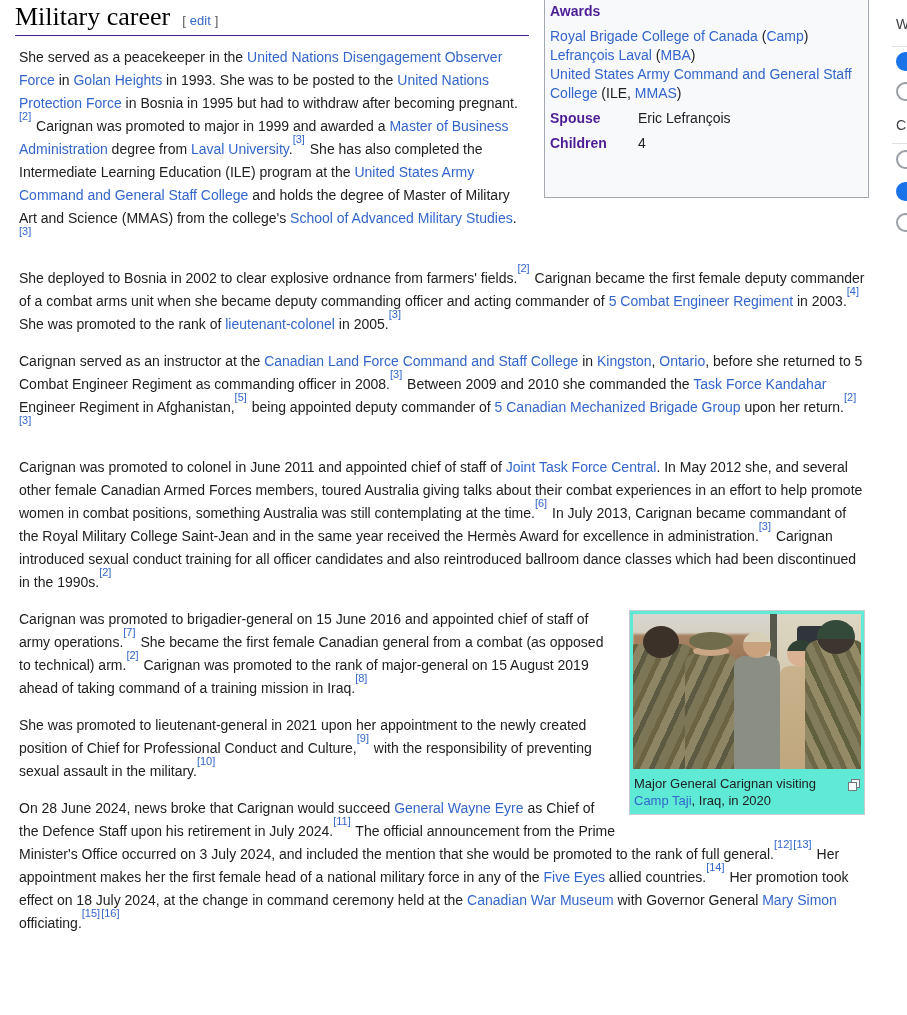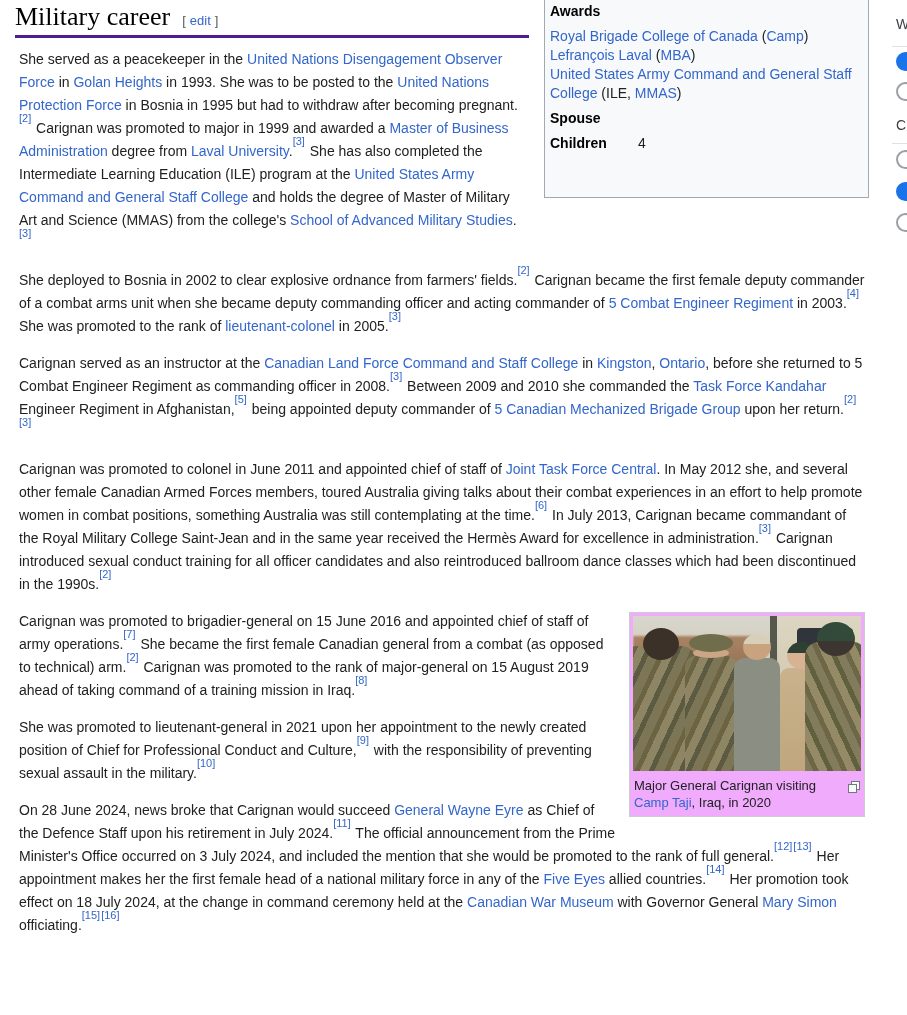--- a/index.html
+++ b/index.html
@@ -10,45 +10,45 @@
   }
   a{color:#3366cc;text-decoration:none;cursor:pointer;}
   .page{position:relative;width:907px;height:1015px;}
   .content{position:relative;margin-left:15px;width:850px;}
   .infobox-spacer{float:right;width:336px;height:210px;}
 
   
   h2.mw-h2{
     font-family:"Liberation Serif","DejaVu Serif",serif;font-weight:normal;
     font-size:26px;line-height:30px;color:#000;
-    margin:2px 336px 10px 0;padding:0 0 3px 0;border-bottom:3px solid #4c1d95;
+    margin:2px 336px 10px 0;padding:0 0 3px 0;border-bottom:1px solid #4c1d95;
   }
   h3.mw-h3{font-size:17.5px;line-height:22px;margin:24px 0 8px 0;color:#000;}
   .mw-editsection{font-family:"Liberation Sans","DejaVu Sans",sans-serif;font-size:13px;font-weight:normal;line-height:1;margin-left:12px;color:#54595d;white-space:nowrap;}
   .mw-editsection .brk{color:#54595d;}
   .mw-editsection a{padding:0 4px;}
 
   p.mw-p{margin:0 0 14px 4px;}
   sup.ref{font-size:11px;line-height:0;position:relative;top:-5px;margin:0 1px 0 0;}
   sup.ref a{color:#3366cc;}
 
   
   .infobox{
     position:absolute;left:529px;top:-4px;width:325px;height:200px;
     box-sizing:border-box;background:#f8f9fa;border:1px solid #a2a9b1;border-top:none;
     padding:1px 5px;overflow:hidden;font-size:14px;line-height:19px;
   }
   .ib-row{display:flex;padding:3px 0;}
-  .ib-label{width:88px;flex:0 0 88px;font-weight:bold;color:#000000;}
+  .ib-label{width:88px;flex:0 0 88px;font-weight:bold;color:#4c1d95;}
   .ib-value{flex:1;}
 
   
   .thumb{
     float:right;clear:right;width:228px;padding:3px;box-sizing:content-box;
-    border:1px solid #c8ccd1;background:#f0abfc;margin:2px 0 18px 14px;
+    border:1px solid #c8ccd1;background:#5eead4;margin:2px 0 18px 14px;
   }
   .thumbcaption{font-size:13px;line-height:17px;padding:6px 1px 2px 1px;color:#202122;}
   .magnify{float:right;margin:3px 0 0 6px;}
 
   
   .ph{position:relative;width:228px;height:155px;overflow:hidden;
       background:linear-gradient(#d8d6ce 0%,#d2cbb8 28%,#c6b99d 58%,#ab9f86 82%,#9a8f77 100%);}
   .ph div{position:absolute;}
   .ph-containers{left:0;top:20px;width:118px;height:42px;background:linear-gradient(#9a6a44,#7d5233);opacity:.75;filter:blur(1px);}
   .ph-truck{right:0;top:0;width:82px;height:142px;background:linear-gradient(#dcd6c2,#c9bda0);}
@@ -118,20 +118,21 @@
       </div>
     <div class="infobox" id="infobox">
         <div class="ib-row">
           <div class="ib-label">Awards</div>
         </div>
         <div class="ib-row">
           <div class="ib-value"><a href="#">Royal Brigade College of Canada</a> (<a href="#">Camp</a>)<br><a href="#">Lefrançois Laval</a> (<a href="#">MBA</a>)<br><a href="#">United States Army Command and General Staff College</a> (ILE, <a href="#">MMAS</a>)</div>
         </div>
         <div class="ib-row">
           <div class="ib-label">Spouse</div>
+          <div class="ib-value">Eric Lefrançois</div>
         </div>
         <div class="ib-row">
           <div class="ib-label">Children</div>
           <div class="ib-value">4</div>
         </div>
       </div>
   </div>
 
   <div class="survey">
     <div class="sv-label sv-l1">W</div>

